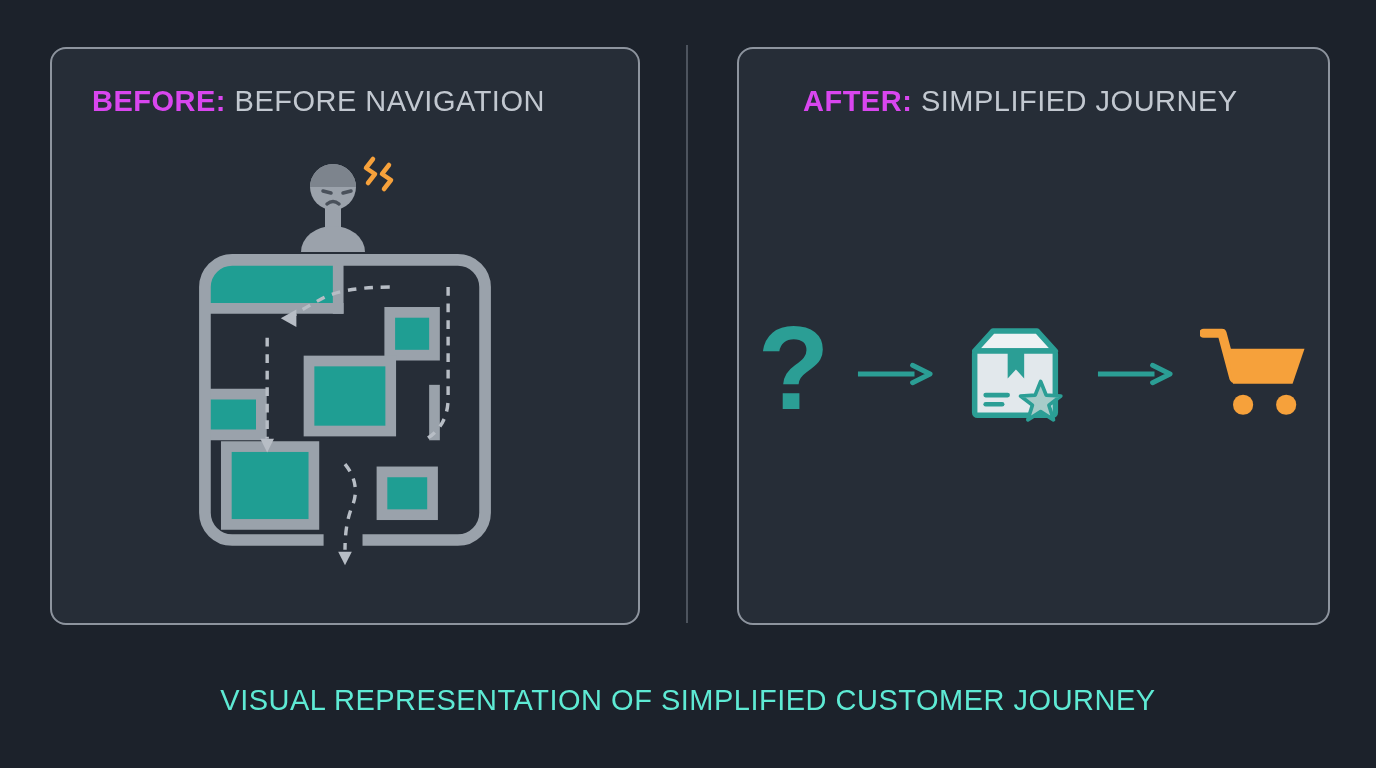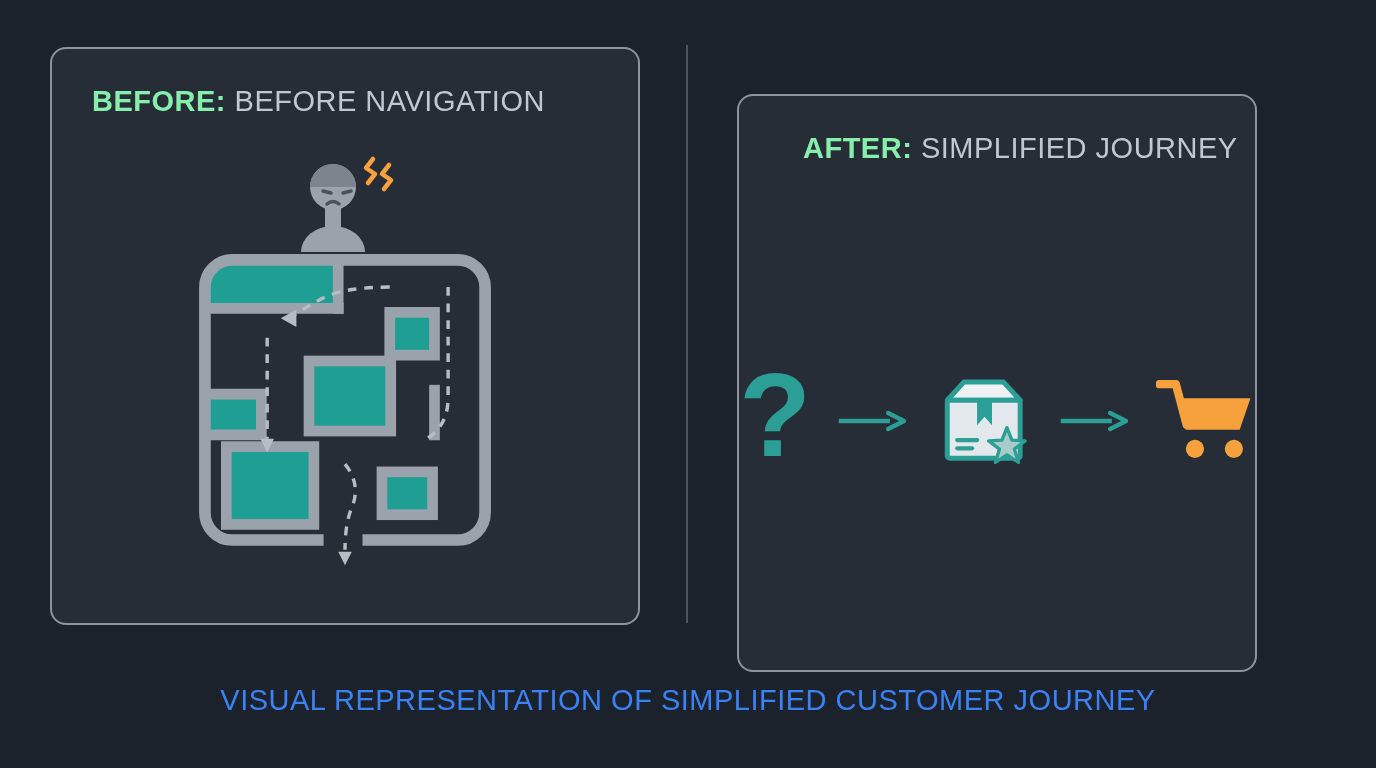--- a/index.html
+++ b/index.html
@@ -14,41 +14,41 @@
 
   .panel {
     position:absolute;
     top:47px;
     height:578px;
     background:#262d37;
     border:2px solid #8d949e;
     border-radius:16px;
   }
   .panel-left  { left:50px;  width:590px; }
-  .panel-right { left:737px; width:520px;margin-top:47px; }
+  .panel-right { left:737px; width:593px; }
 
   .divider {
     position:absolute;
     left:686px; top:45px;
     width:2px; height:578px;
     background:#4d545e;
   }
 
   .panel-title {
     position:absolute;
     top:36px;
     font-size:29px;
     font-weight:500;
     letter-spacing:0.5px;
     color:#c2c8d0;
     white-space:nowrap;
   }
   .panel-left  .panel-title { left:40px; }
   .panel-right .panel-title { left:64px; }
-  .panel-title .strong { color:#86efac; font-weight:700; }
+  .panel-title .strong { color:#d946ef; font-weight:700; }
 
   .confused-user {
     position:absolute;
     top:100px; left:50%;
     transform:translateX(-50%);
     width:130px; height:105px;
   }
 
   .maze {
     position:absolute;
@@ -76,21 +76,21 @@
   .flow-icon { display:block; }
 
   .caption {
     position:absolute;
     top:684px; left:0;
     width:100%;
     text-align:center;
     font-size:29px;
     font-weight:500;
     letter-spacing:0.5px;
-    color:#3b82f6;
+    color:#5eead4;
   }
 </style>
 </head>
 <body>
 
 <div class="stage">
 
   <section class="panel panel-left">
     <h2 class="panel-title"><span class="strong">BEFORE:</span> <span>BEFORE NAVIGATION</span></h2>
 

